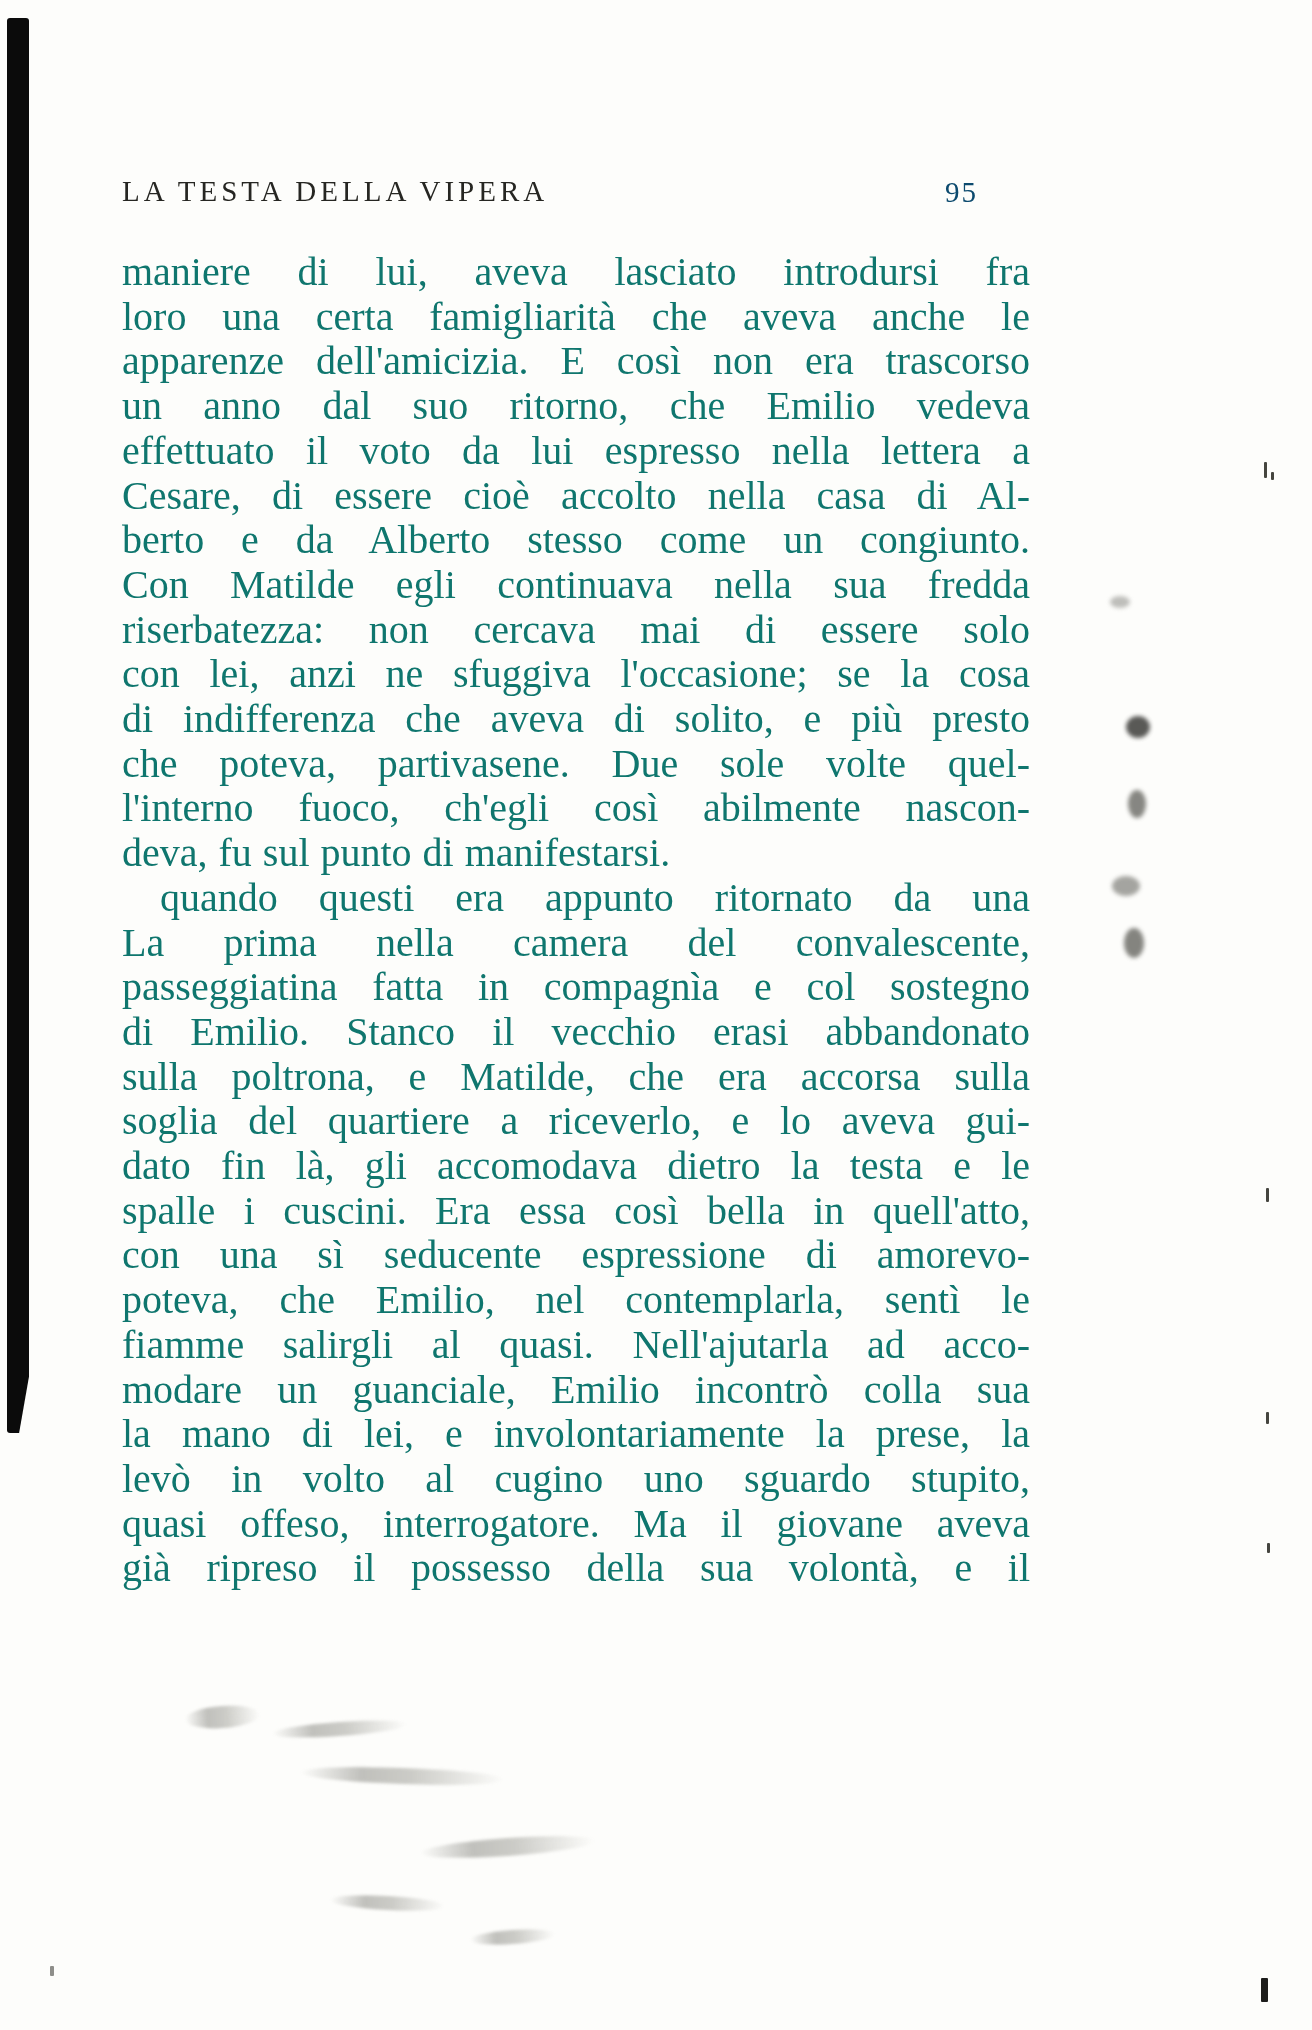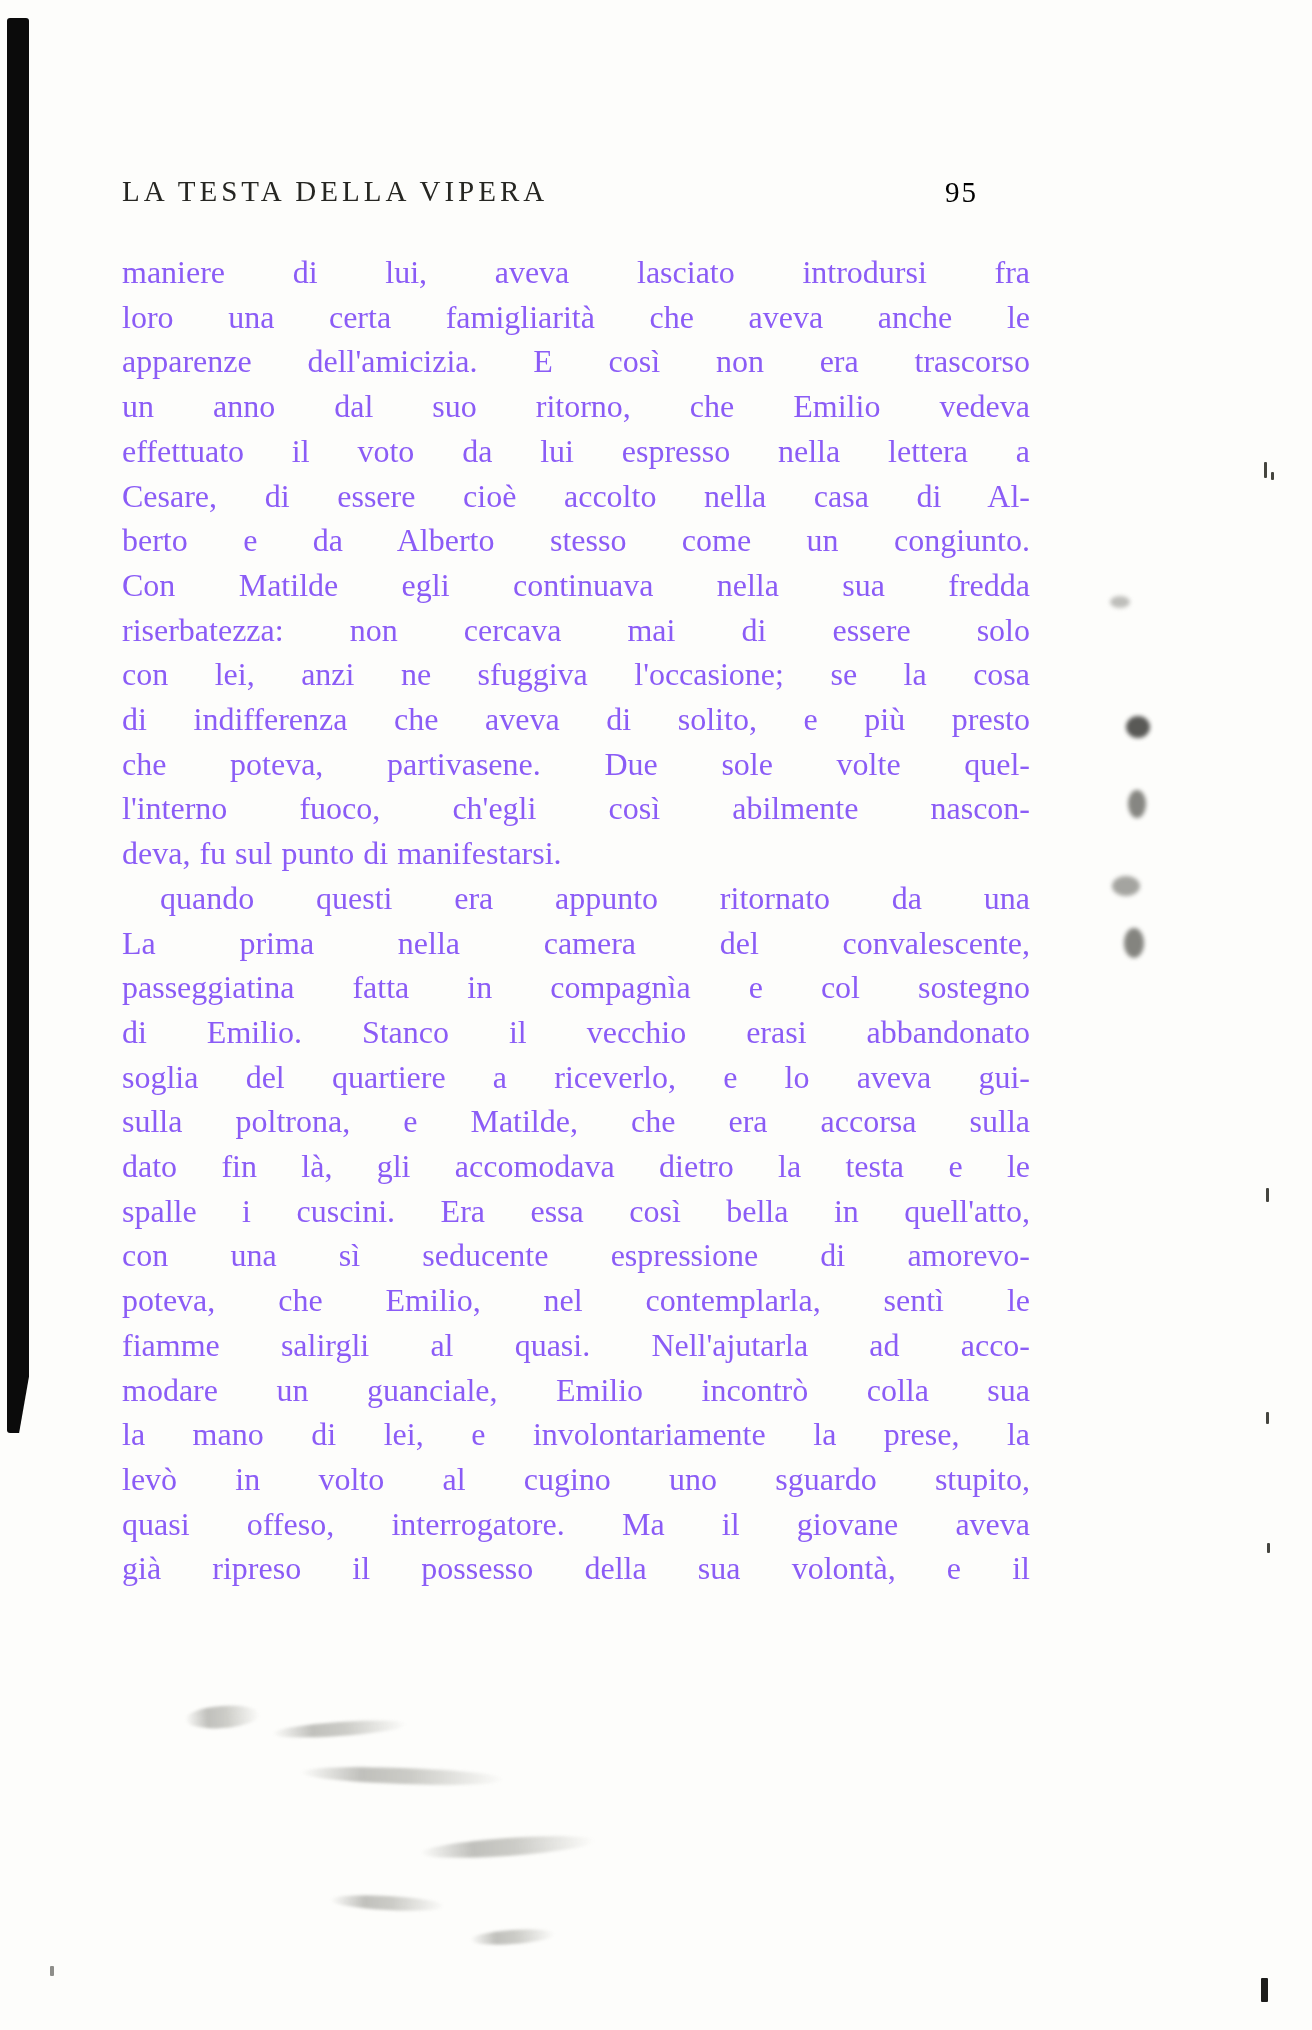--- a/index.html
+++ b/index.html
@@ -36,30 +36,30 @@
     font-size: 29px;
     letter-spacing: 4px;
     color: #262622;
     white-space: nowrap;
   }
   .pagenum {
     position: absolute;
     right: 52px;
     top: 1px;
     letter-spacing: 2px;
-    color: #000000;
+    color: #0c4a6e;
   }
   .text-block {
     position: absolute;
     left: 122px;
     top: 250px;
     width: 908px;
-    font-size: 32px;
+    font-size: 40px;
     line-height: 44.7px;
-    color: #8b5cf6;
+    color: #0f766e;
     word-spacing: 1px;
   }
   p.para { margin: 0; padding: 0; }
   .line {
     display: block;
     text-align: justify;
     text-align-last: justify;
   }
   .para:not(.justify-last) .line:last-child { text-align-last: left; }
   .para.indent .line:first-child { padding-left: 38px; }
@@ -129,22 +129,22 @@
         <span class="line">di indifferenza che aveva di solito, e più presto</span>
         <span class="line">che poteva, partivasene. Due sole volte quel-</span>
         <span class="line">l'interno fuoco, ch'egli così abilmente nascon-</span>
         <span class="line">deva, fu sul punto di manifestarsi.</span>
       </p>
       <p class="para indent justify-last">
         <span class="line">quando questi era appunto ritornato da una</span>
         <span class="line">La prima nella camera del convalescente,</span>
         <span class="line">passeggiatina fatta in compagnìa e col sostegno</span>
         <span class="line">di Emilio. Stanco il vecchio erasi abbandonato</span>
+        <span class="line">sulla poltrona, e Matilde, che era accorsa sulla</span>
         <span class="line">soglia del quartiere a riceverlo, e lo aveva gui-</span>
-        <span class="line">sulla poltrona, e Matilde, che era accorsa sulla</span>
         <span class="line">dato fin là, gli accomodava dietro la testa e le</span>
         <span class="line">spalle i cuscini. Era essa così bella in quell'atto,</span>
         <span class="line">con una sì seducente espressione di amorevo-</span>
         <span class="line">poteva, che Emilio, nel contemplarla, sentì le</span>
         <span class="line">fiamme salirgli al quasi. Nell'ajutarla ad acco-</span>
         <span class="line">modare un guanciale, Emilio incontrò colla sua</span>
         <span class="line">la mano di lei, e involontariamente la prese, la</span>
         <span class="line">levò in volto al cugino uno sguardo stupito,</span>
         <span class="line">quasi offeso, interrogatore. Ma il giovane aveva</span>
         <span class="line">già ripreso il possesso della sua volontà, e il</span>

